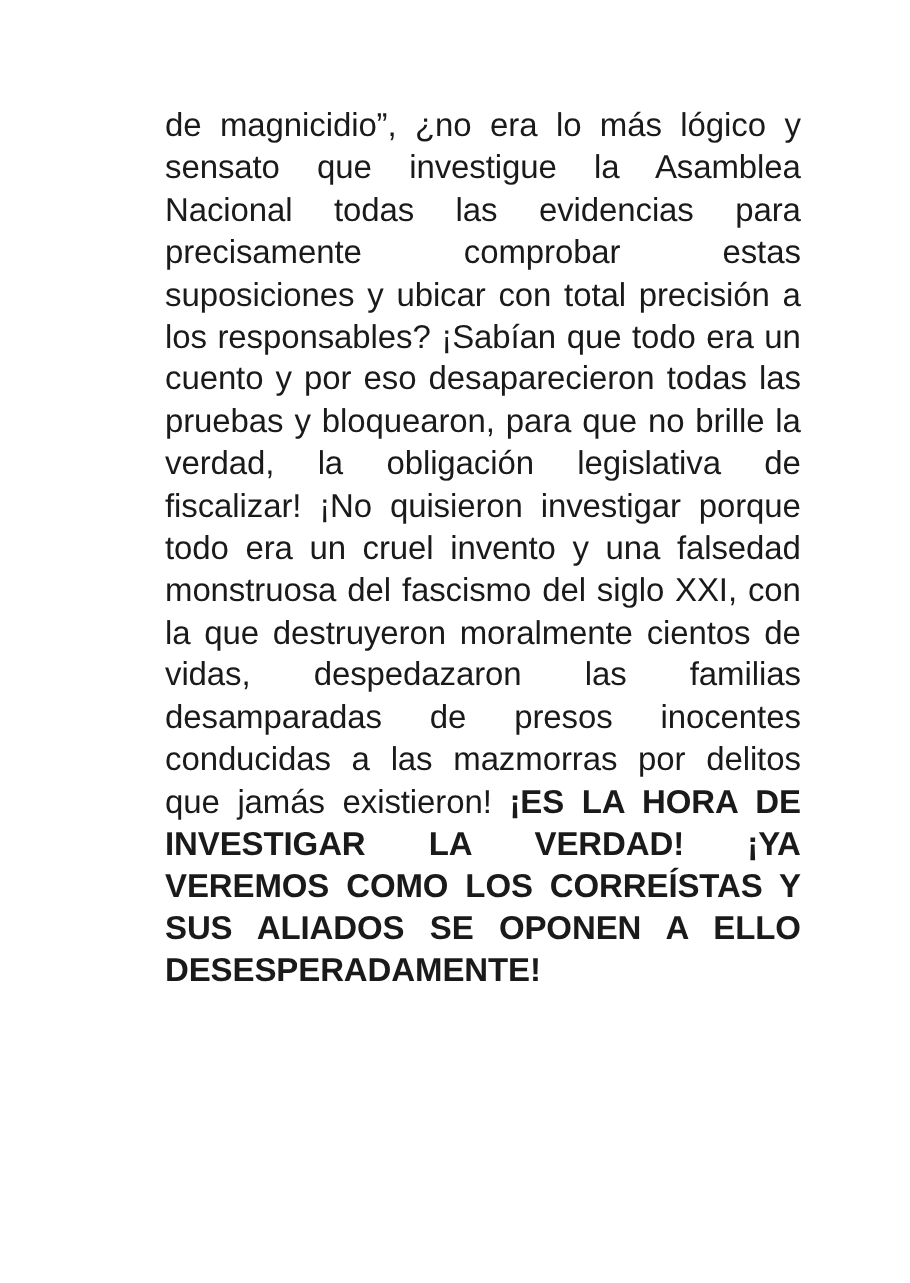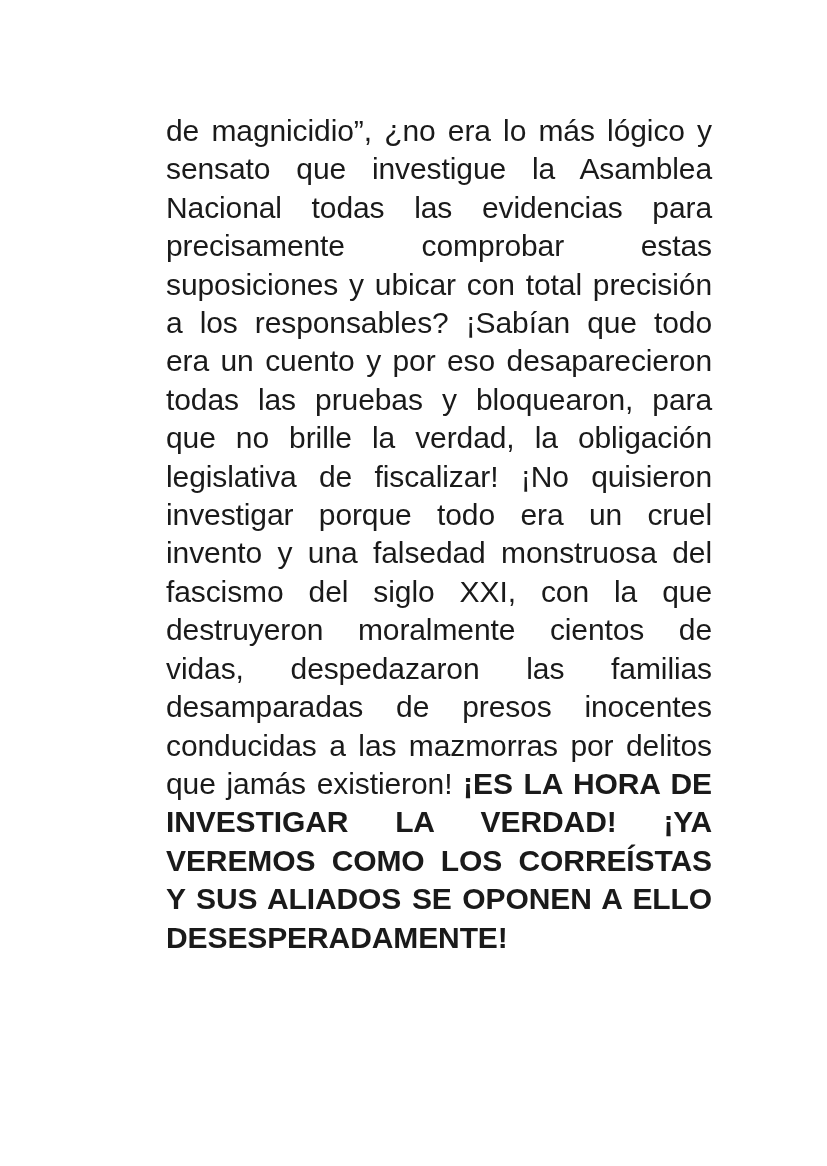--- a/index.html
+++ b/index.html
@@ -33,21 +33,21 @@
     text-align: justify;
     text-justify: inter-word;
     color: #1a1a1a;
     font-size: 30px;
     line-height: 38.4px;
     letter-spacing: -0.1px;
   }
 
   
   .para {
-    margin: 16px;
+    margin: 0;
     text-align: justify;
     text-justify: inter-word;
   }
 
   .para::after {
     content: "";
     display: inline-block;
     width: 100%;
   }
 

